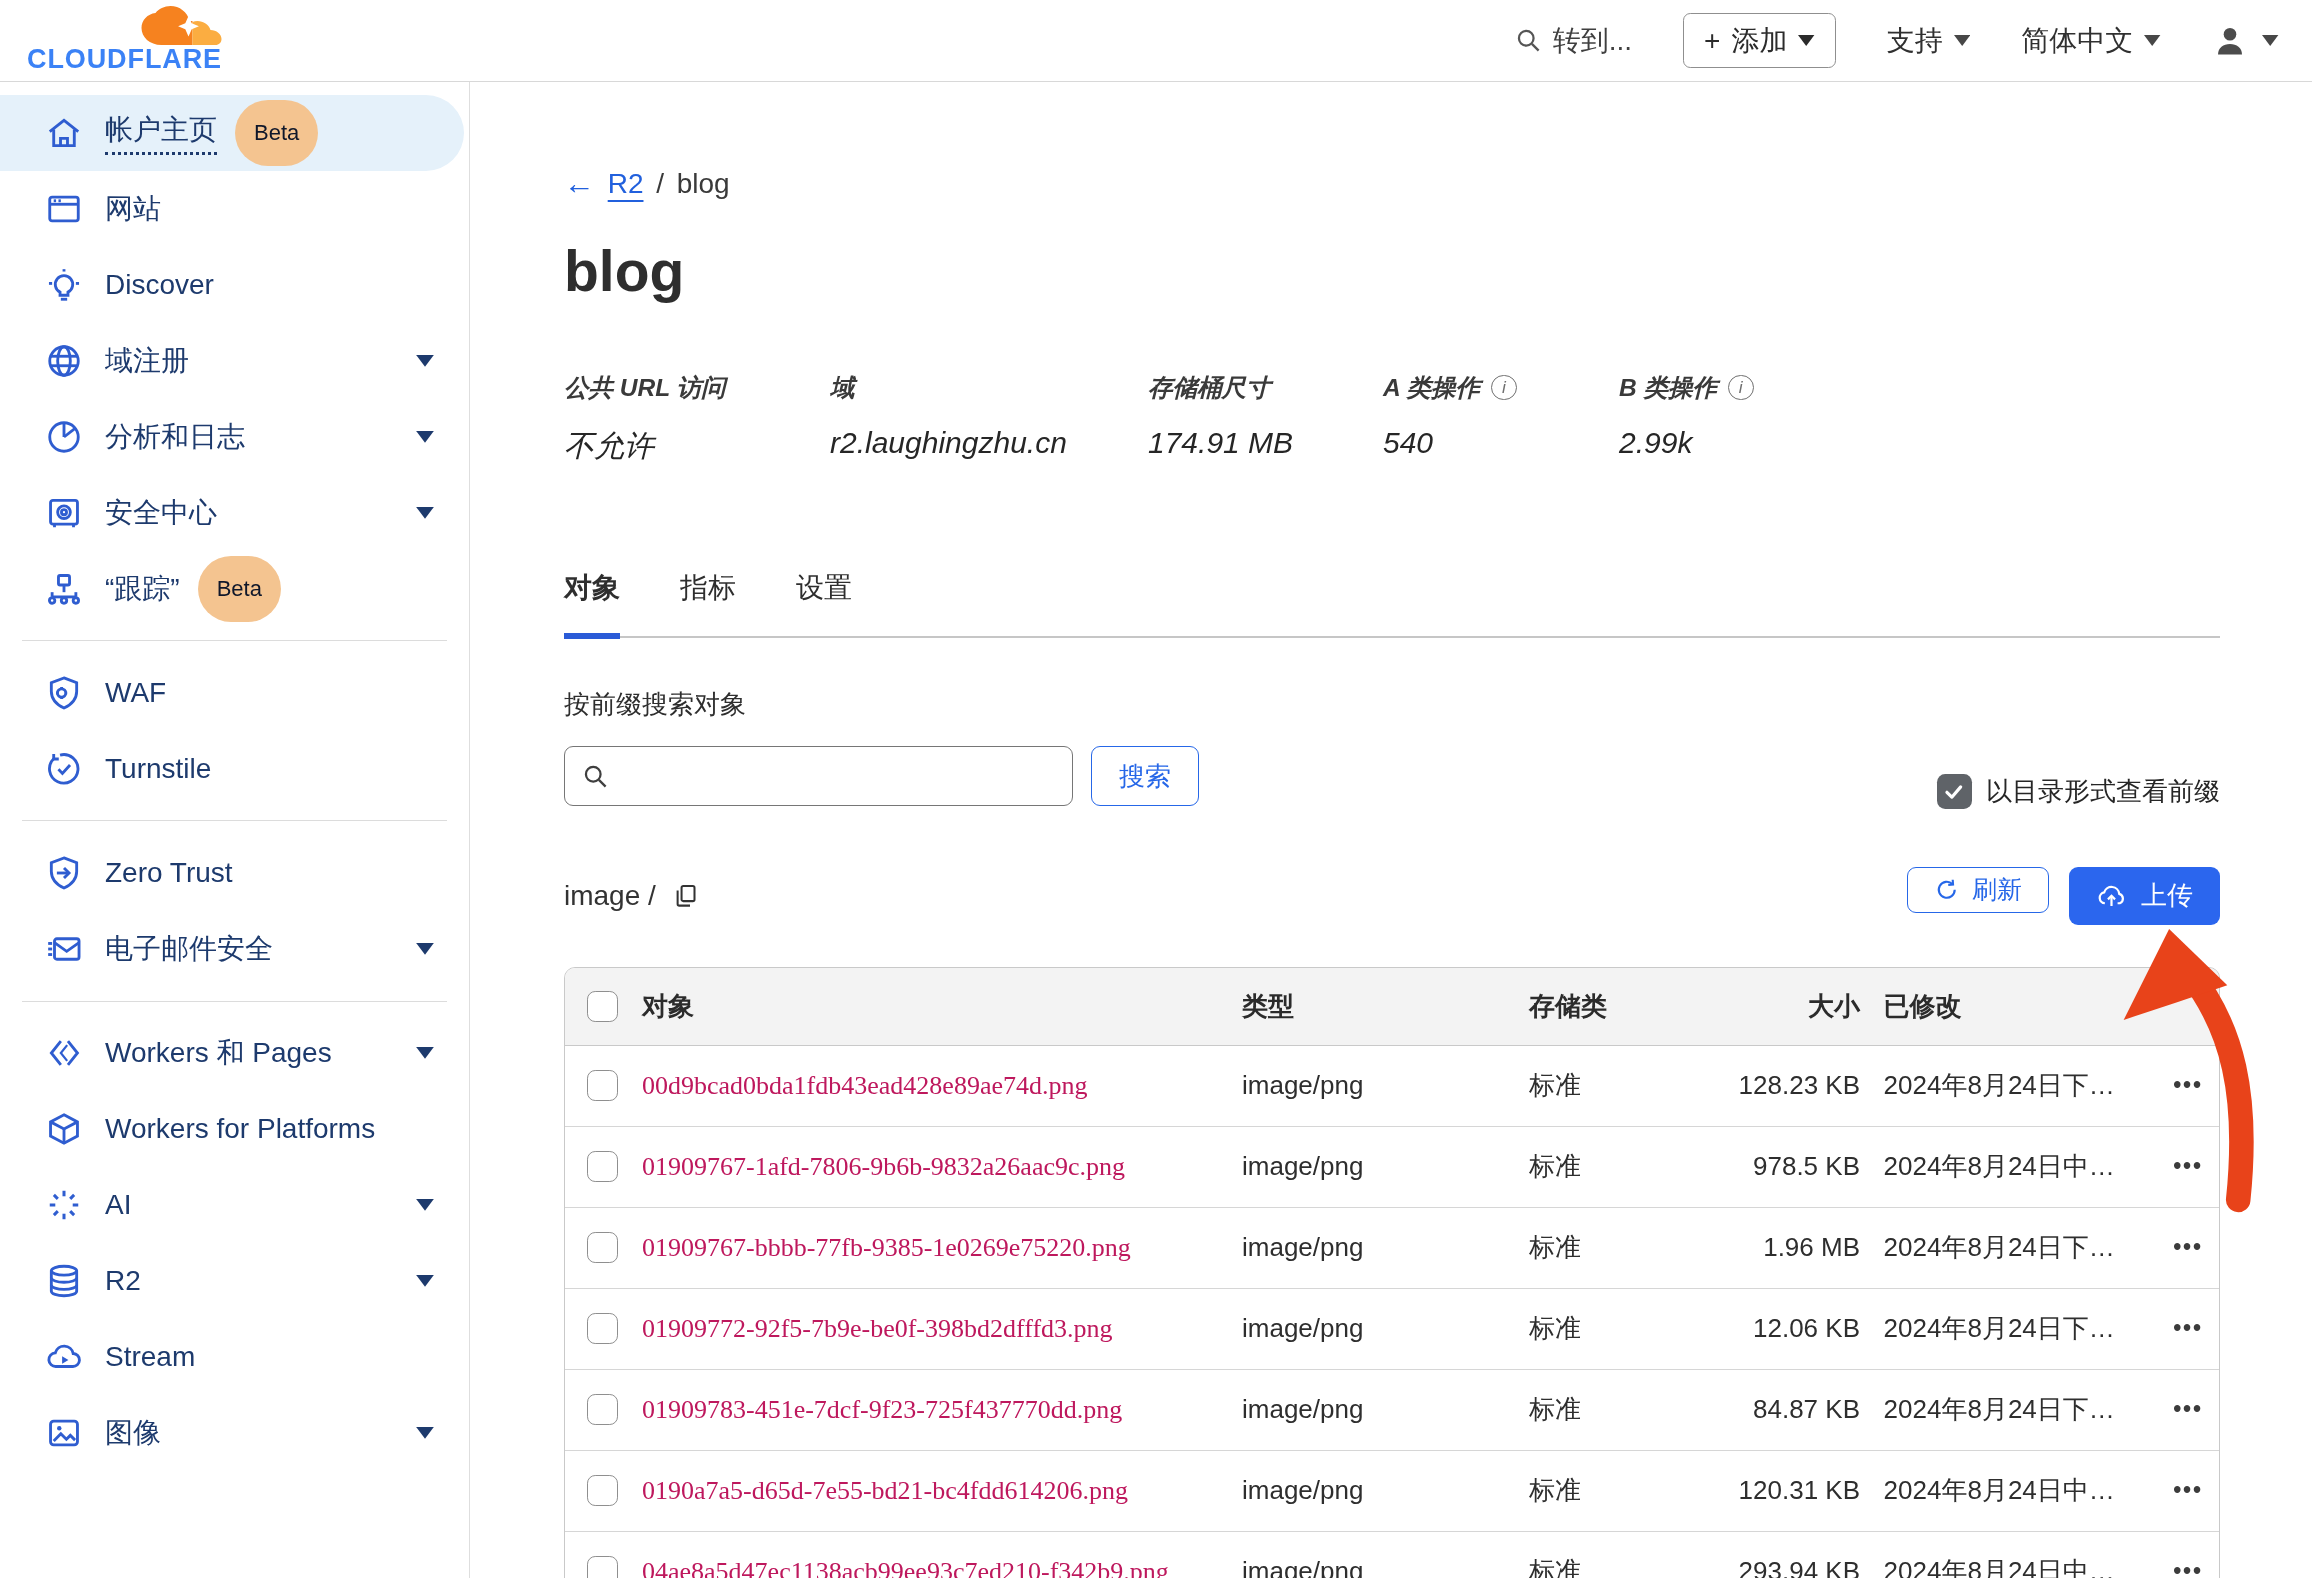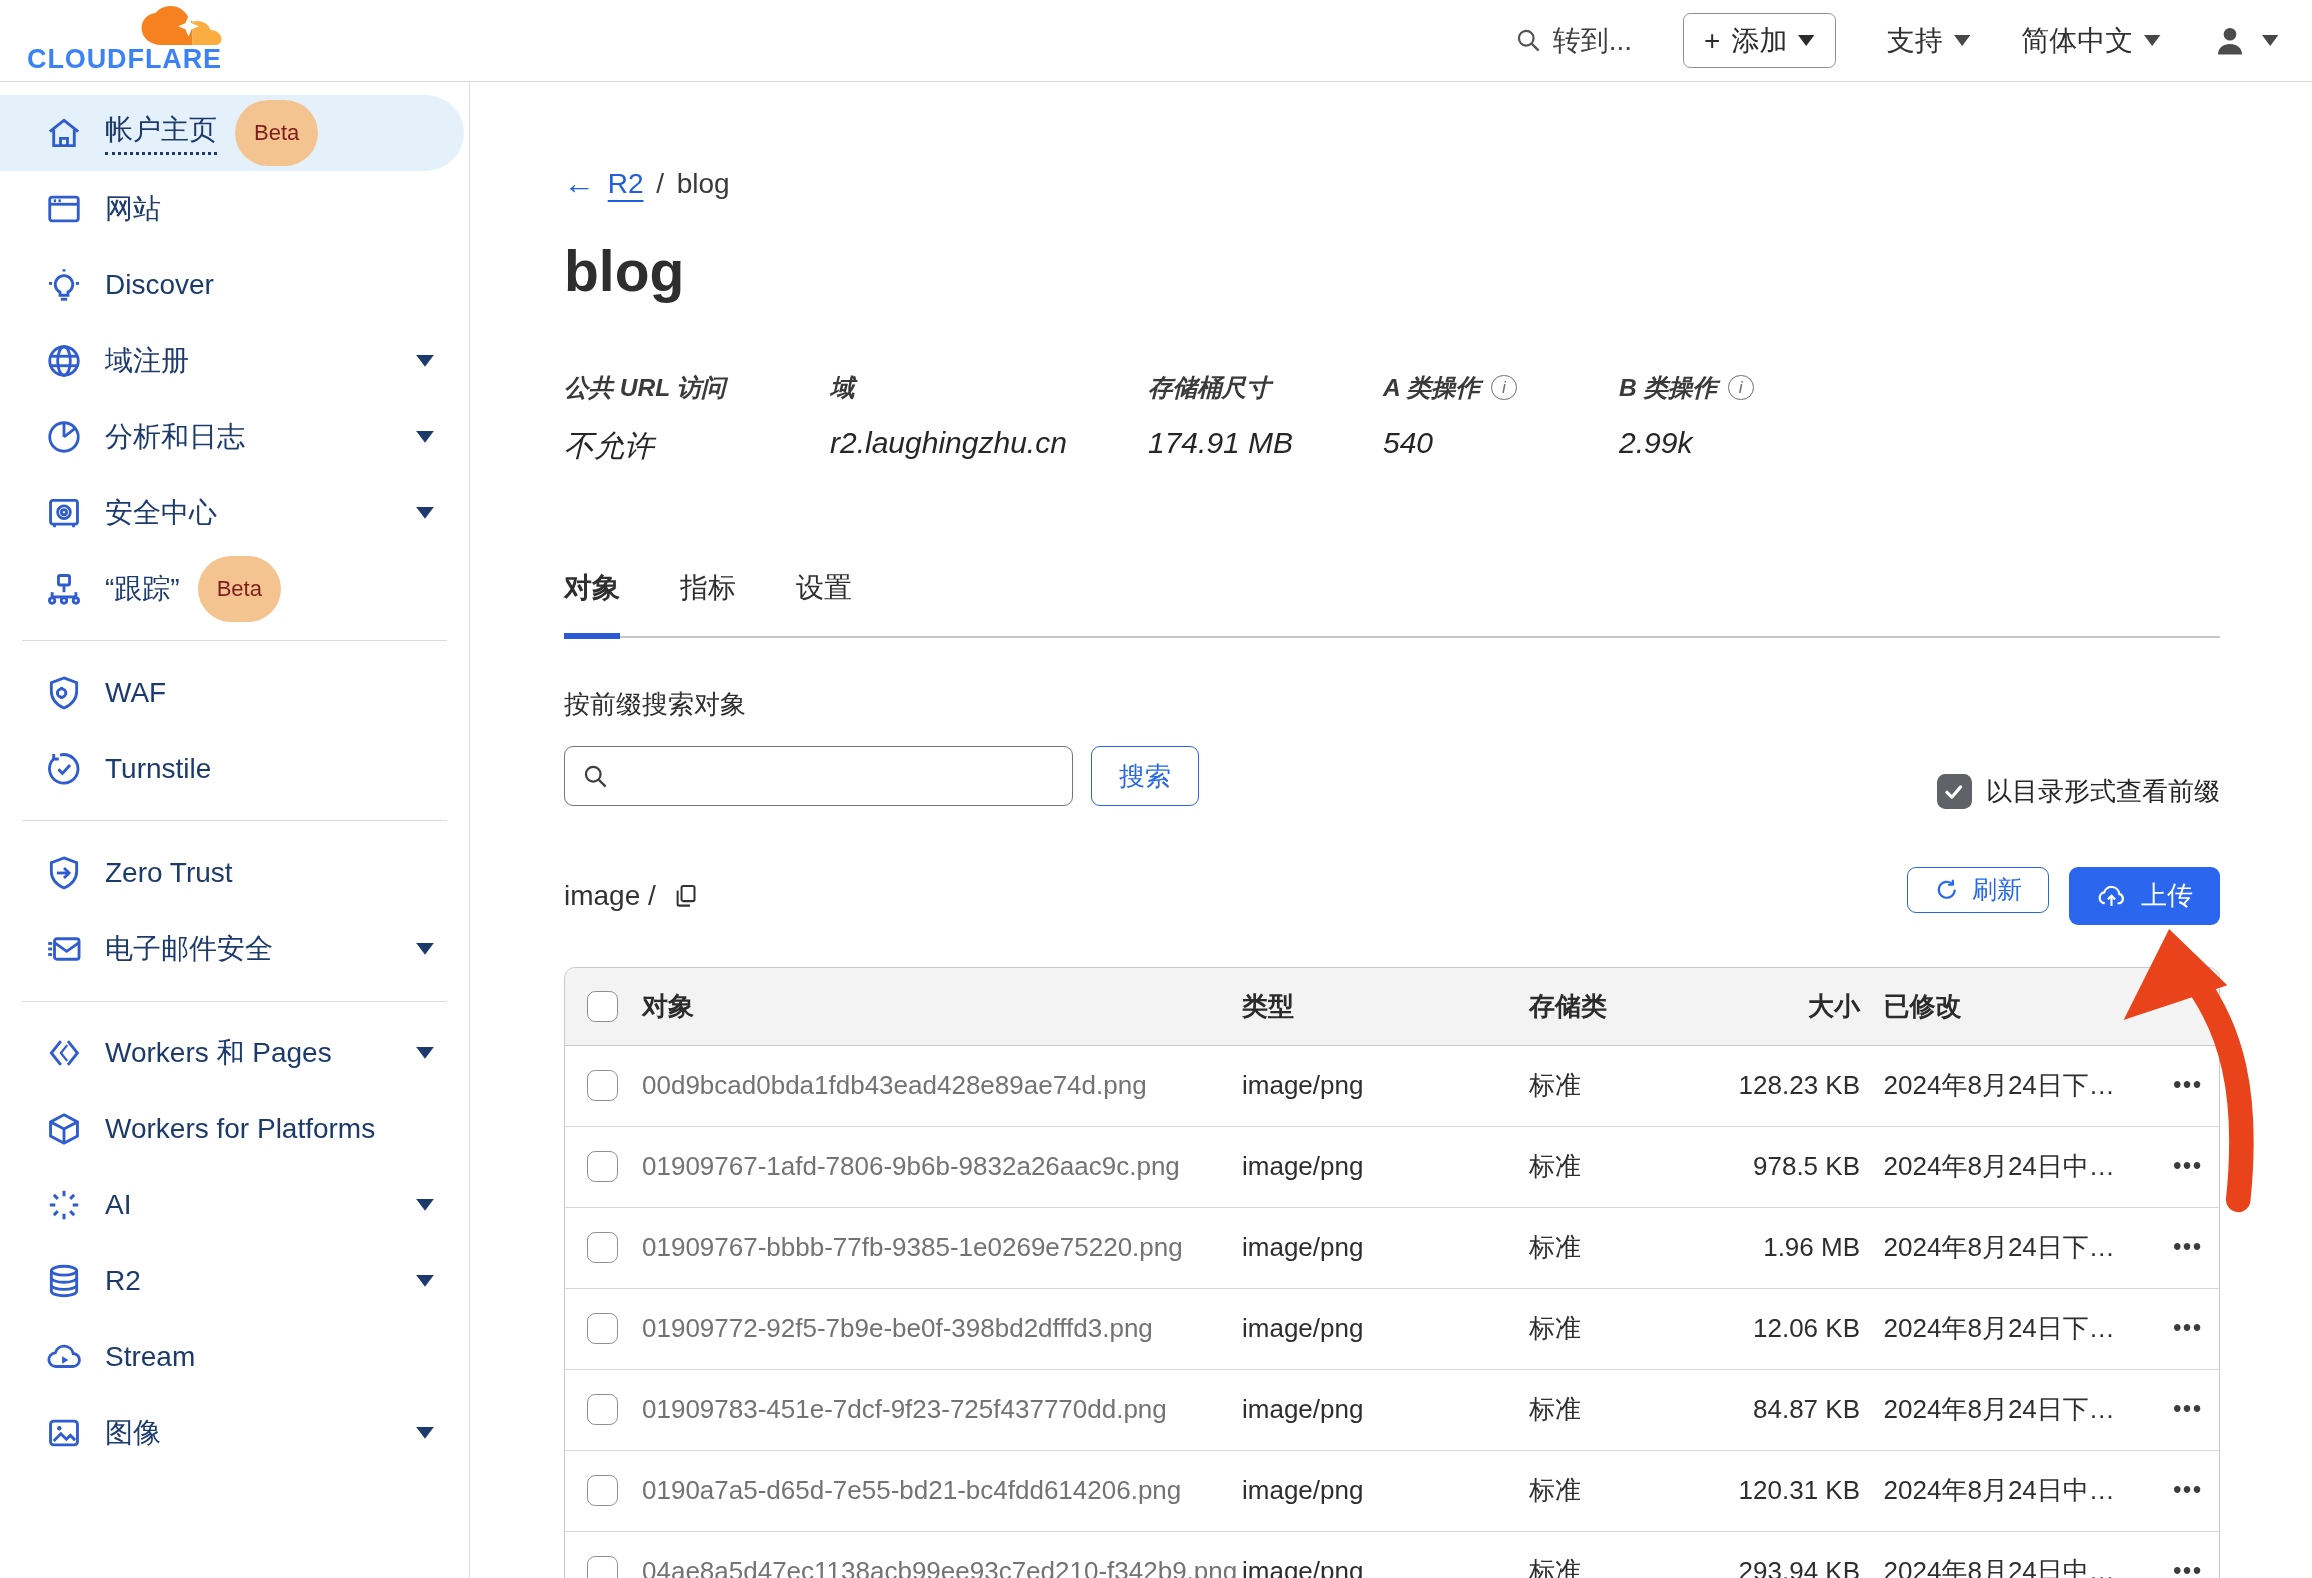--- a/index.html
+++ b/index.html
@@ -39,21 +39,21 @@
   .sidebar { width:470px; border-right:1.8px solid #dedede; background:#fff; flex-shrink:0; }
   .account { height:112px; display:flex; align-items:center; padding-left:93px;
     font-size:28px; font-weight:700; color:#1f1f1f; border-bottom:1.8px solid #e2e2e2; }
   .nav { padding-top:12.7px; }
   .s-item { position:relative; height:76px; display:flex; align-items:center; padding-left:45px; cursor:pointer; }
   .s-item.active { background:#e5f1fa; border-radius:0 40px 40px 0; width:99%; }
   .s-icon { width:38px; height:38px; color:#2f5dd0; flex-shrink:0; }
   .s-icon svg { width:38px; height:38px; }
   .s-label { margin-left:22px; font-size:28px; color:#1d3a6d; white-space:nowrap; }
   .s-item.active .s-label { border-bottom:3.6px dotted #1d3a6d; padding-bottom:2.7px; }
-  .badge { margin-left:18px; background:#f4c490; color:#7f1d1d; font-size:22px;
+  .badge { margin-left:18px; background:#f4c490; color:#0f172a; font-size:22px;
     padding:20px 19px; border-radius:908px; }
   .s-caret { position:absolute; right:35px; color:#1d3a6d; }
   .s-caret svg { width:18px; height:11.8px; }
   .s-divider { border-top:1.8px solid #dcdcdc; margin:13.6px 22px; }
 
   
   .main { position:relative; flex:1; padding-left:94px; }
   .content { width:1656px; }
 
   .breadcrumb { margin-top:84px; display:flex; align-items:center; gap:12.7px; font-size:28px; }
@@ -105,21 +105,21 @@
     background:#2b66ee; border:none; color:#fff; border-radius:9px;
     font-size:26px; font-family:inherit; cursor:pointer; }
   .upload-btn svg { width:31px; height:27px; }
 
   
   .obj-table { margin-top:42px; width:1656px; border:1.8px solid #c9c9c9; border-radius:11px 11px 0 0; overflow:hidden; }
   .t-head, .t-row { display:grid; grid-template-columns:77px 600px 287px 164px 167px 300px 56px; align-items:center; }
   .t-head { height:78px; background:#f3f3f3; font-weight:700; font-size:26px; color:#2b2b2b; border-bottom:1.8px solid #c9c9c9; }
   .t-row { height:81px; background:#fff; border-bottom:1.8px solid #d6d6d6; font-size:26px; color:#2e2e2e; }
   .cb { width:31px; height:31px; border:1.8px solid #8f8f8f; border-radius:8.2px; margin-left:22px; background:#fff; cursor:pointer; }
-  .cell-name a { color:#737373; text-decoration:none; white-space:nowrap; cursor:pointer; }
+  .cell-name a { color:#be185d; text-decoration:none; white-space:nowrap; cursor:pointer;font-family:Liberation Serif, serif; }
   .cell-size { text-align:right; white-space:nowrap; }
   .cell-mod { padding-left:23.6px; white-space:nowrap; overflow:hidden; }
   .row-menu { text-align:center; color:#3c3c3c; font-size:23px; font-weight:700; letter-spacing:1.8px; cursor:pointer; }
 
   
   .arrow-overlay { position:absolute; left:0; top:0; width:2313px; height:1578px;
     pointer-events:none; z-index:50; }
 </style>
 </head>
 <body>

